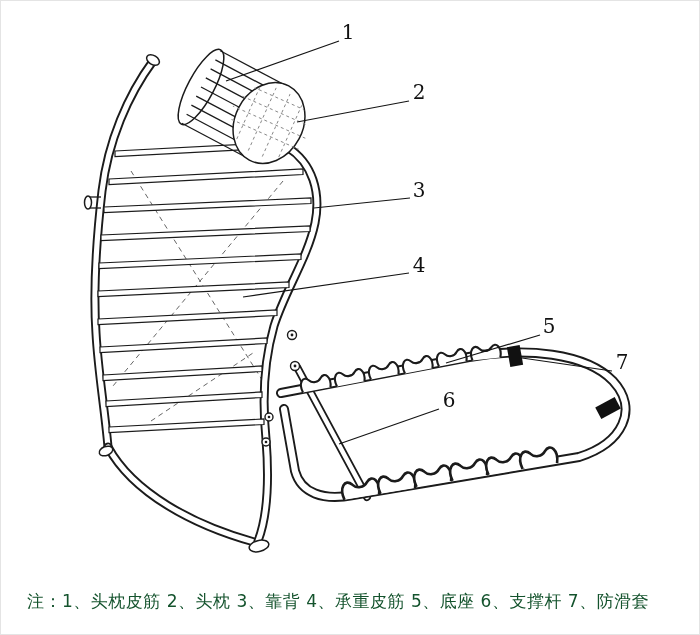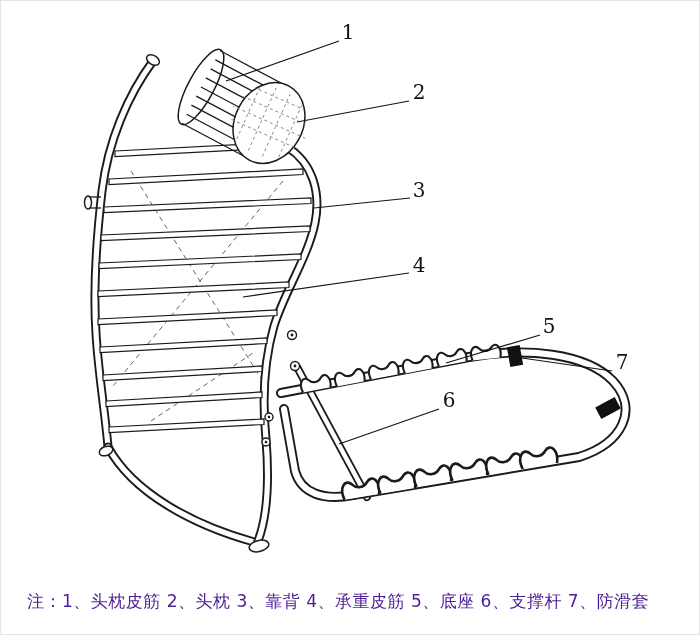--- a/index.html
+++ b/index.html
@@ -34,21 +34,21 @@
   .foot   { fill: #ffffff; stroke: #1b1b1b; stroke-width: 1.5; }
   .num    { font: 20px "DejaVu Serif", serif; fill: #111; }
 
   #caption {
     position: absolute;
     left: 26px;
     top: 589px;
     width: 660px;
     font-size: 17px;
     letter-spacing: 0.5px;
-    color: #4c1d95;
+    color: #14532d;
     white-space: nowrap;
   }
 </style>
 </head>
 <body>
 
 <div id="figure-wrap">
 
   <svg width="700" height="635" viewBox="0 0 700 635">
 

